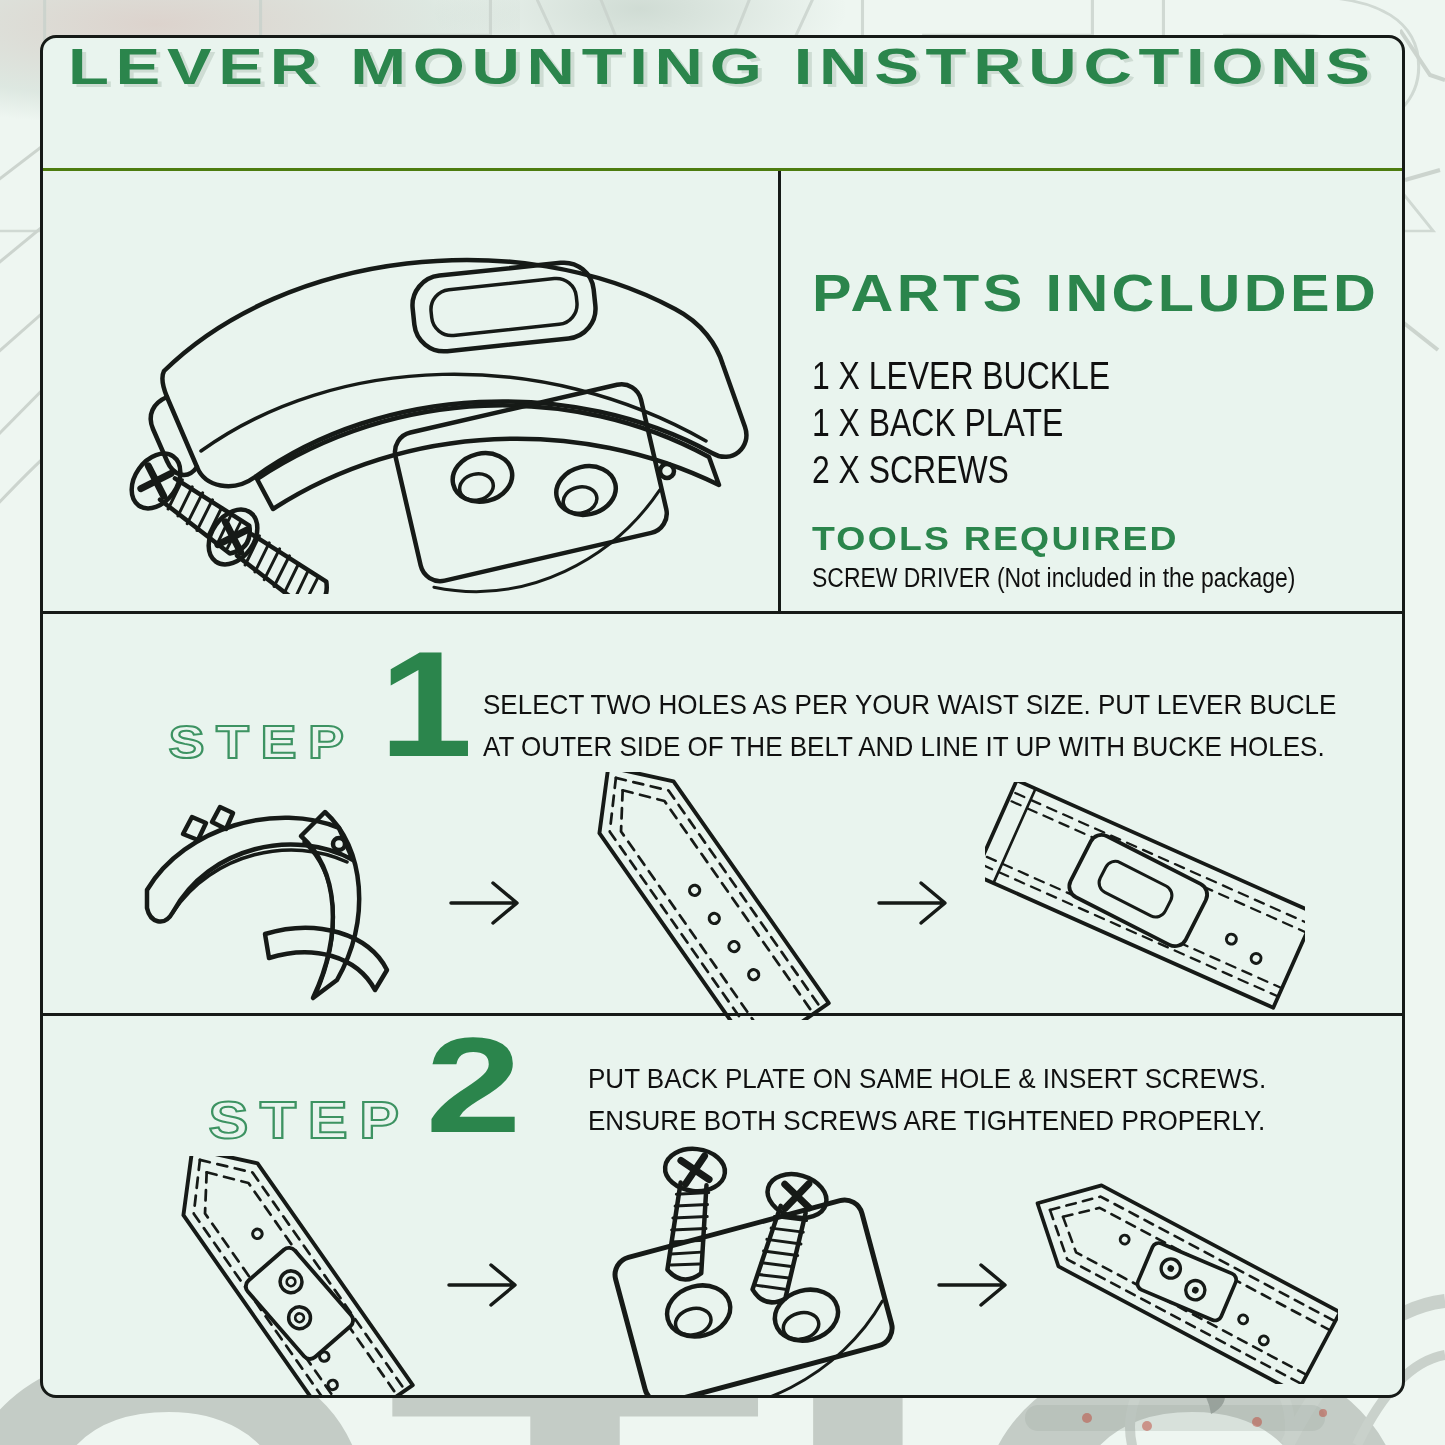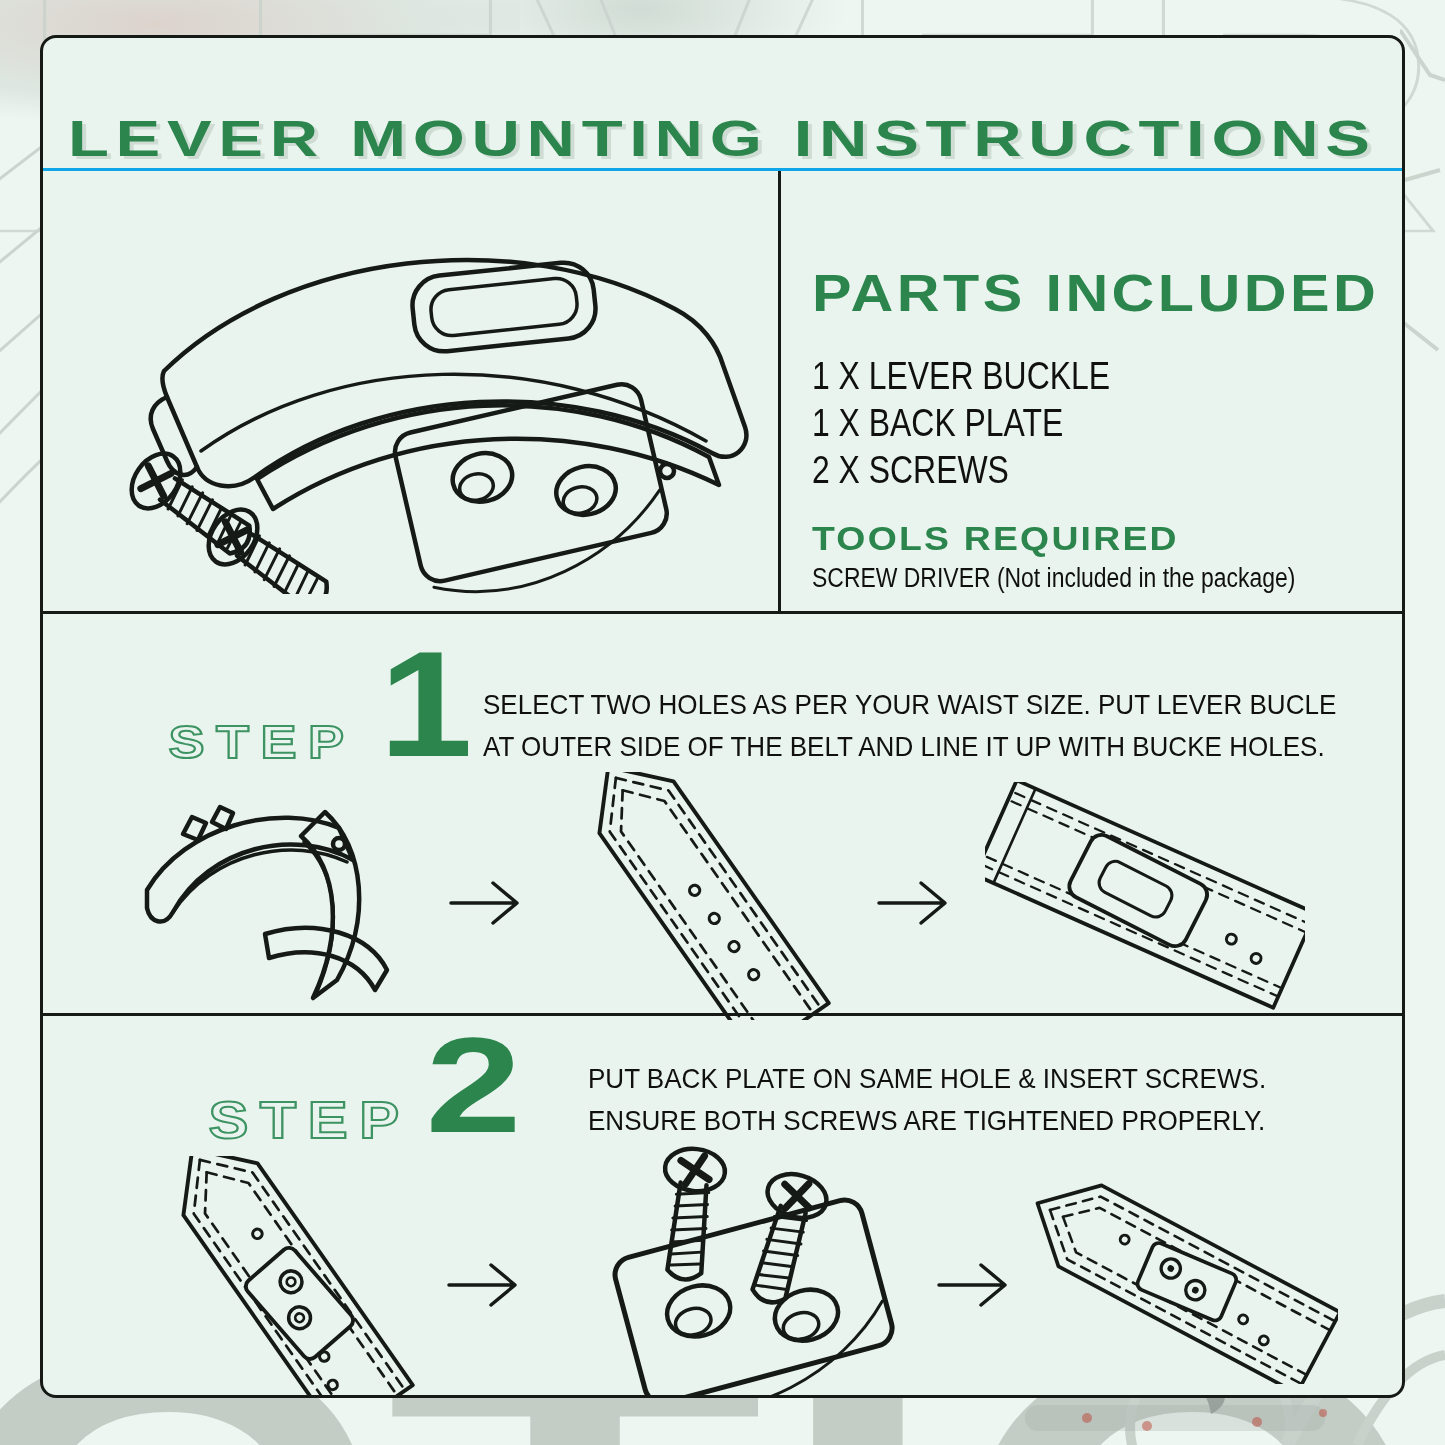--- a/index.html
+++ b/index.html
@@ -26,22 +26,22 @@
     background:radial-gradient(ellipse at 30% 20%, rgba(150,70,60,.20), rgba(120,145,128,.14) 55%, transparent 75%);}
   .wm-blob2{top:0;left:430px;width:420px;height:90px;
     background:radial-gradient(ellipse at 50% 10%, rgba(70,100,80,.18), transparent 70%);}
   
   .panel{
     position:absolute;z-index:1;left:40px;top:35px;width:1365px;height:1363px;
     background:#e9f4ee;border:3px solid #161a17;border-radius:16px;
     box-sizing:border-box;overflow:hidden;
   }
   .header{
-    height:130px;border-bottom:3px solid #0ea5e9;
-    display:flex;align-items:flex-end;justify-content:center;
+    height:130px;border-bottom:3px solid #4d7c0f;
+    display:flex;align-items:flex-start;justify-content:center;
   }
   .title{
     font-size:50px;font-weight:800;letter-spacing:5px;color:#2b854c;
     white-space:nowrap;transform:scaleX(1.34);transform-origin:center;
     text-shadow:3px 3px 0 rgba(110,135,120,.22);
   }
   .top-row{height:443px;border-bottom:3px solid #161a17;display:flex;box-sizing:border-box;}
   .parts-illustration-cell{width:738px;border-right:3px solid #161a17;position:relative;box-sizing:border-box;}
   .parts-info-cell{flex:1;position:relative;padding-left:28px;}
   .parts-heading{

